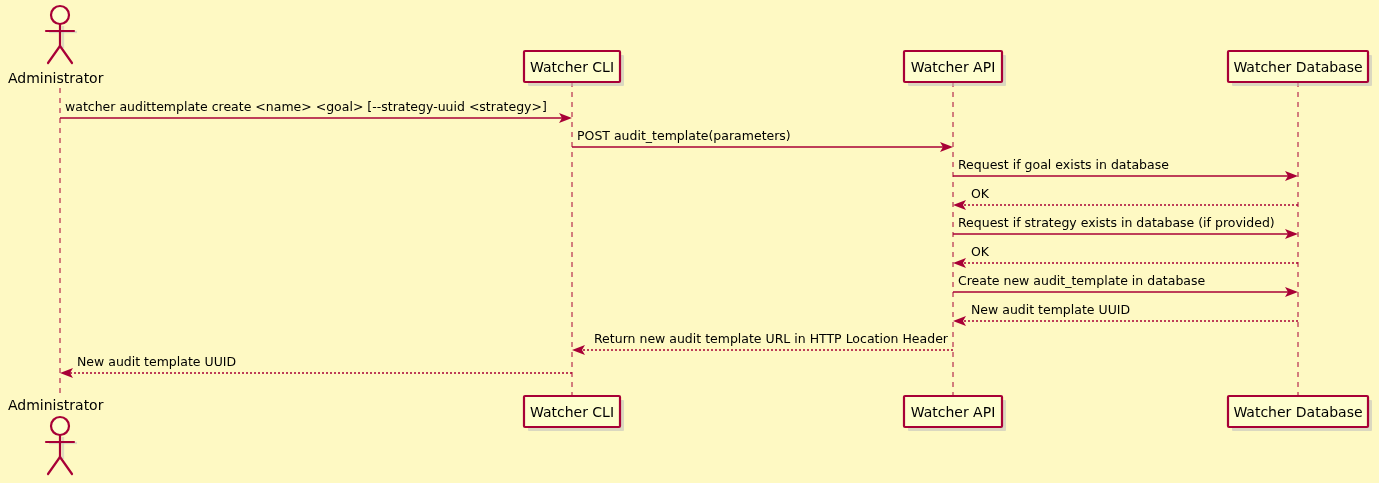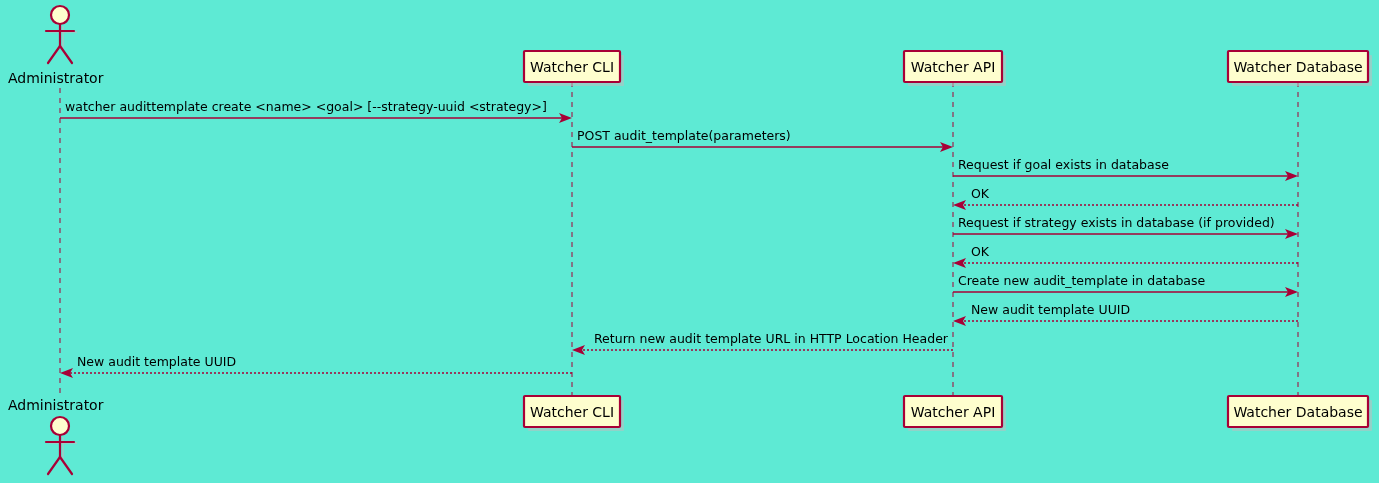--- a/index.html
+++ b/index.html
@@ -7,21 +7,21 @@
     padding: 0;
     background: #FFFFFF;
   }
   body {
     font-family: "DejaVu Sans", sans-serif;
   }
   #diagram-root {
     position: relative;
     width: 1379px;
     height: 483px;
-    background: #5eead4;
+    background: #fef9c3;
     overflow: hidden;
   }
   svg.diagram-canvas {
     position: absolute;
     left: 0;
     top: 0;
     width: 1379px;
     height: 483px;
     display: block;
   }

